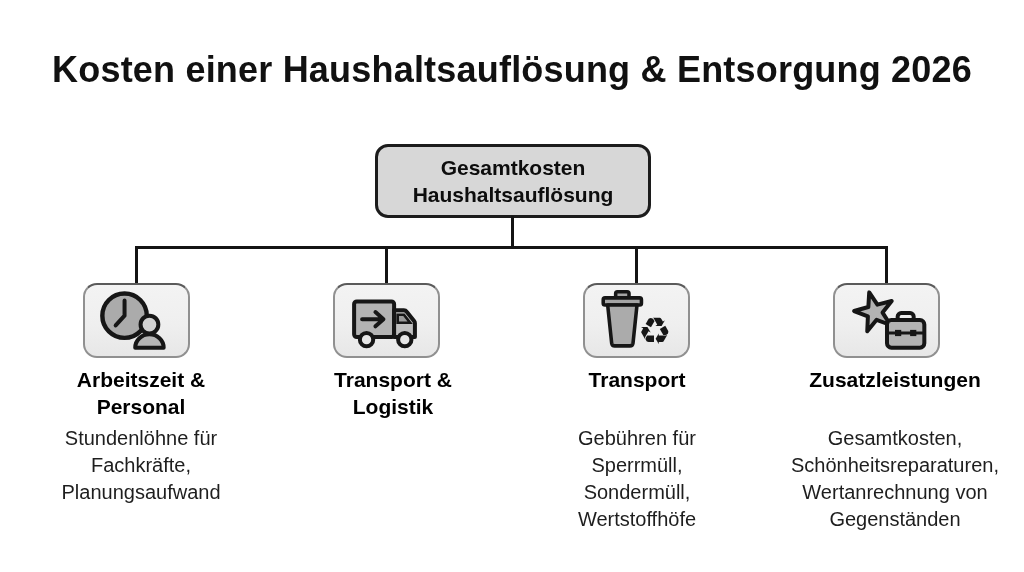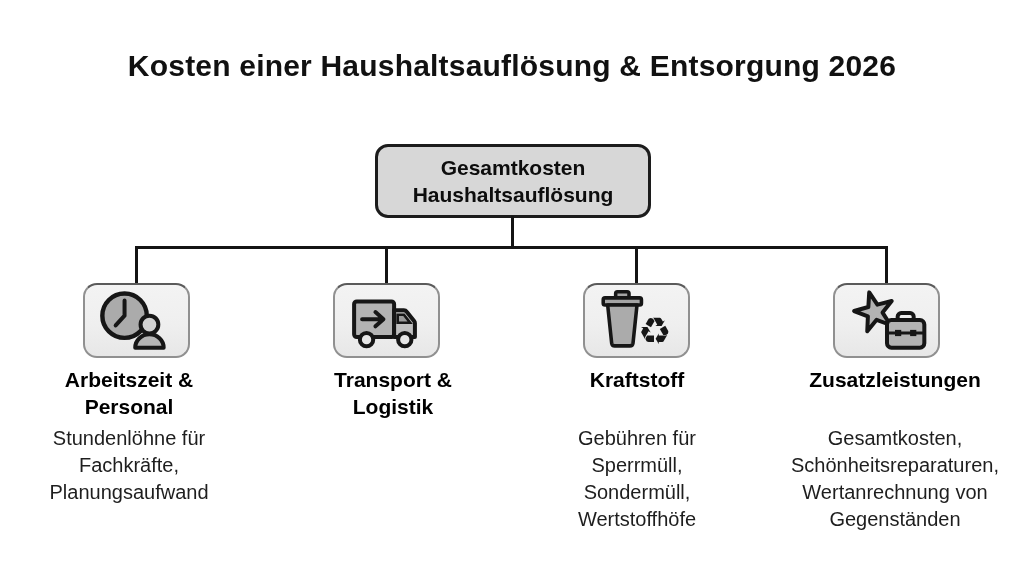--- a/index.html
+++ b/index.html
@@ -12,21 +12,21 @@
     --heading_text:#000000;
     --desc_text:#1e1e1e;
   }
   html,body{margin:0;padding:0;background:#ffffff;}
   .canvas{
     position:relative;width:1024px;height:572px;background:#ffffff;overflow:hidden;
     font-family:"Liberation Sans",sans-serif;
   }
   .title{
     position:absolute;top:49px;left:0;width:1024px;margin:0;
-    text-align:center;font-size:30px;font-weight:700;color:var(--title_text);
+    text-align:center;font-size:36px;font-weight:700;color:var(--title_text);
     letter-spacing:0.2px;
   }
   .root-box{
     position:absolute;left:375px;top:144px;width:276px;height:74px;
     background:var(--root_fill);
     border:3px solid var(--root_border);border-radius:13px;
     box-sizing:border-box;
     display:flex;flex-direction:column;align-items:center;justify-content:center;
     font-size:21px;font-weight:700;color:#0d0d0d;line-height:27px;text-align:center;
   }
@@ -105,42 +105,42 @@
     <svg viewBox="0 0 100 72" aria-hidden="true">
       <polygon points="30,3.8 39.2,17.6 55.3,13.5 45,26.5 53.9,40.5 38.3,34.7 27.8,47.5 28.5,30.9 13,24.8 29,20.3" fill="#b3b3b3" stroke="#161616" stroke-width="4.5" stroke-linejoin="round"></polygon>
       <path d="M62 36 v-5 a4 4 0 0 1 4-4 h10 a4 4 0 0 1 4 4 v5" fill="none" stroke="#161616" stroke-width="4.5"></path>
       <rect x="50" y="35" width="42" height="31" rx="5" fill="#b3b3b3" stroke="#161616" stroke-width="4.5"></rect>
       <path d="M51 49.5 h40" stroke="#161616" stroke-width="3.5"></path>
       <rect x="59" y="46" width="7" height="7" fill="#161616"></rect>
       <rect x="76" y="46" width="7" height="7" fill="#161616"></rect>
     </svg>
   </div>
 
-  <div class="col" style="left:4px">
+  <div class="col" style="left:16px">
     <div class="col-title">
       <span>Arbeitszeit &amp;</span>
       <span>Personal</span>
     </div>
     <div class="col-desc">
       <span>Stundenlöhne für</span>
       <span>Fachkräfte,</span>
       <span>Planungsaufwand</span>
     </div>
   </div>
 
   <div class="col" style="left:268px">
     <div class="col-title">
       <span>Transport &amp;</span>
       <span>Logistik</span>
     </div>
   </div>
 
   <div class="col" style="left:512px">
     <div class="col-title">
-      <span>Kraftstoff</span>
+      <span>Transport</span>
     </div>
     <div class="col-desc">
       <span>Gebühren für</span>
       <span>Sperrmüll,</span>
       <span>Sondermüll,</span>
       <span>Wertstoffhöfe</span>
     </div>
   </div>
 
   <div class="col" style="left:770px">

